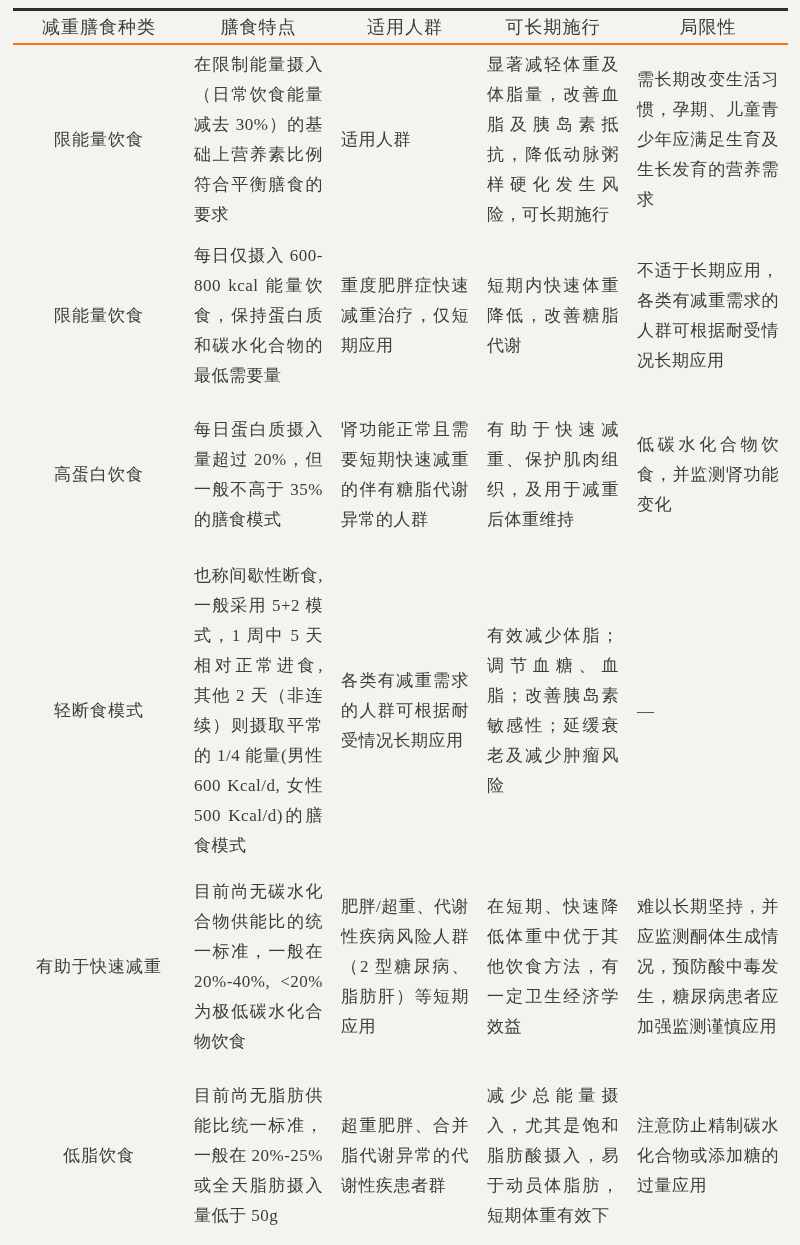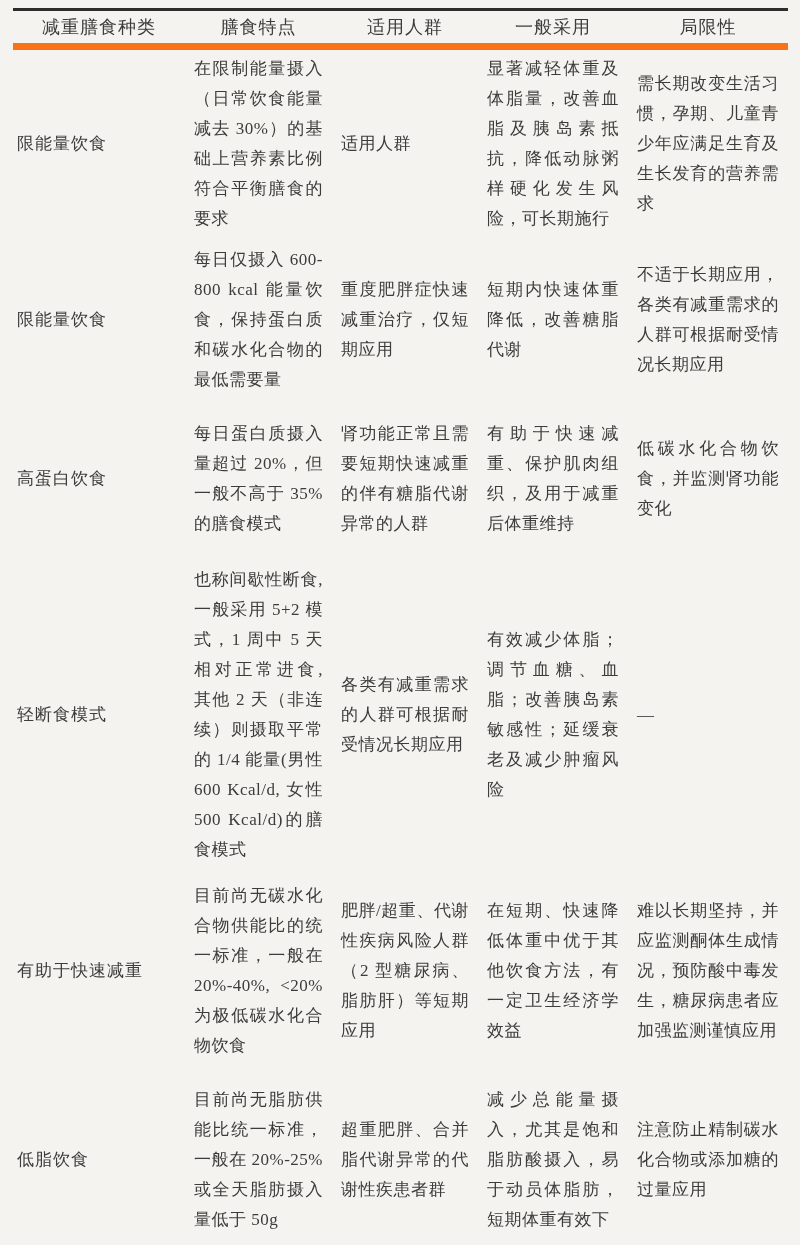--- a/index.html
+++ b/index.html
@@ -27,40 +27,40 @@
   }
   col.c1 { width: 172px; }
   col.c2 { width: 147px; }
   col.c3 { width: 146px; }
   col.c4 { width: 150px; }
   col.c5 { width: 160px; }
 
   thead tr { height: 34px; }
   thead th {
     border-top: 3px solid #2e2d2b;
-    border-bottom: 7px solid #f97316;
+    border-bottom: 2px solid #f97316;
     font-weight: normal;
     font-size: 18px;
     text-align: center;
     vertical-align: middle;
     letter-spacing: 1px;
     padding: 4px 2px;
   }
 
   tbody td {
     vertical-align: middle;
     font-size: 17px;
     line-height: 30px;
     padding: 4px 9px;
     text-align: justify;
     text-justify: inter-character;
     letter-spacing: 0.5px;
   }
   tbody td.cell-type {
-    text-align: left;
+    text-align: center;
     padding: 0 4px;
     letter-spacing: 1px;
   }
   tr.row-1 { height: 190px; }
   tr.row-2 { height: 163px; }
   tr.row-3 { height: 155px; }
   tr.row-4 { height: 318px; }
   tr.row-5 { height: 194px; }
   tr.row-6 { height: 183px; }
 </style>
@@ -74,21 +74,21 @@
         <col class="c2">
         <col class="c3">
         <col class="c4">
         <col class="c5">
     </colgroup>
     <thead>
       <tr>
         <th>减重膳食种类</th>
         <th>膳食特点</th>
         <th>适用人群</th>
-        <th>一般采用</th>
+        <th>可长期施行</th>
         <th>局限性</th>
       </tr>
     </thead>
     <tbody>
       <tr class="row-1">
         <td class="cell-type">限能量饮食</td>
         <td>在限制能量摄入（日常饮食能量减去 30%）的基础上营养素比例符合平衡膳食的要求</td>
         <td>适用人群</td>
         <td>显著减轻体重及体脂量，改善血脂及胰岛素抵抗，降低动脉粥样硬化发生风险，可长期施行</td>
         <td>需长期改变生活习惯，孕期、儿童青少年应满足生育及生长发育的营养需求</td>

